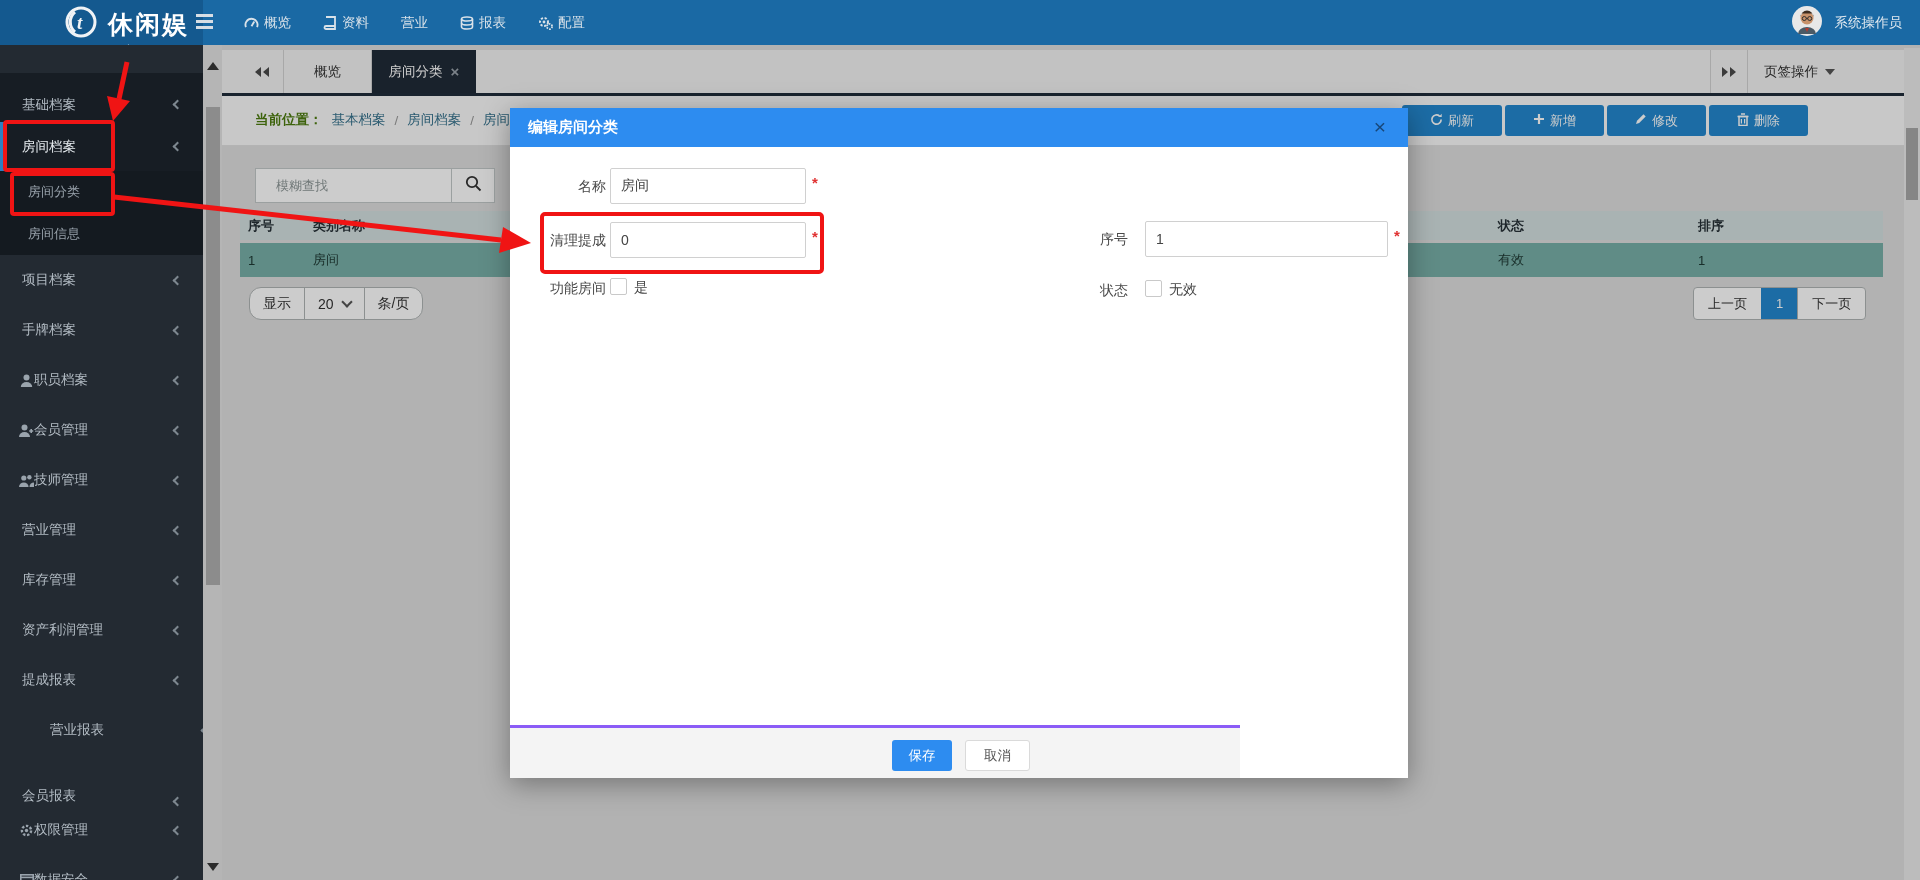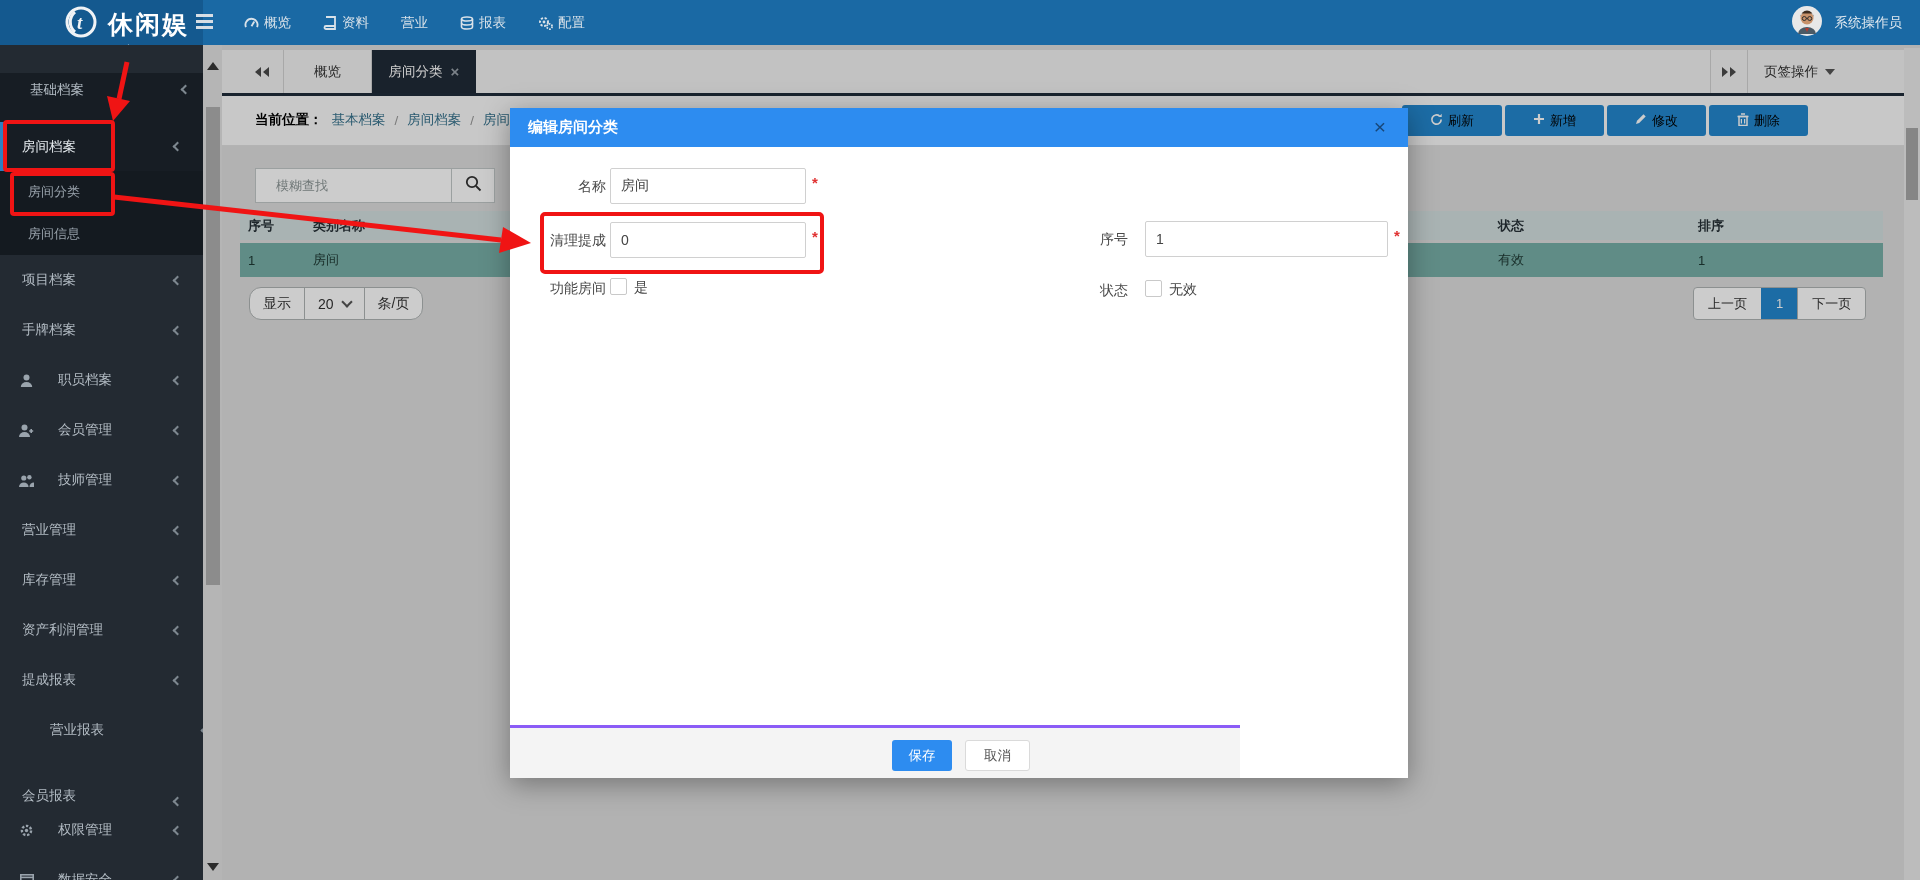--- a/index.html
+++ b/index.html
@@ -17,21 +17,21 @@
   .nav-menu { position:absolute; left:228px; top:0; height:45px; display:flex; align-items:center; }
   .nav-item { display:flex; align-items:center; gap:5px; color:#d9e2e9; font-size:13.5px; padding:0 16px; height:45px; cursor:pointer; }
   .nav-item svg { display:block; }
   .nav-user { position:absolute; right:18px; top:0; height:45px; display:flex; align-items:center; gap:13px; color:#e3eaf0; font-size:13.5px; cursor:pointer; }
 
   
   .sidebar { position:absolute; left:0; top:45px; width:203px; height:835px; background:#232a32; z-index:10; }
   .sb-group-open { position:absolute; left:0; top:28px; width:203px; height:182px; background:#171d24; }
   .sb-item { position:absolute; left:0; width:203px; display:flex; align-items:center; cursor:pointer; color:#b3bcc4; font-size:13.5px; }
   .sb-item .lbl { margin-left:22px; }
-  .sb-item.with-icon .lbl { margin-left:24px; }
+  .sb-item.with-icon .lbl { margin-left:0; }
   .sb-item .sb-ic { margin-left:19px; width:15px; display:flex; justify-content:center; color:#9aa4ad; }
   .sb-item .chev { position:absolute; right:22px; width:7px; height:7px; border-left:2px solid #7d878f; border-bottom:2px solid #7d878f; transform:rotate(45deg); }
   .sb-item.active-parent { background:#171d24; color:#e7ecf0; }
   .sb-item.active-parent::before { content:""; position:absolute; left:0; top:0; width:4px; height:100%; background:#2d7fc1; }
   .sb-sub { position:absolute; left:0; top:126px; width:203px; height:84px; background:#141a20; }
   .sb-subitem { position:absolute; left:0; width:203px; height:42px; display:flex; align-items:center; color:#98a2ab; font-size:13px; cursor:pointer; }
   .sb-subitem .lbl { margin-left:28px; }
 
   
   .sb-scroll { position:absolute; left:203px; top:45px; width:19px; height:835px; background:#b5b5b5; z-index:10; }
@@ -50,24 +50,24 @@
   .tab .tab-close { margin-left:8px; color:#9aa3ac; font-size:15px; font-weight:bold; cursor:pointer; }
   .tab-right-sep1 { position:absolute; left:1488px; top:0; height:43px; width:1px; background:#d2d2d2; }
   .tab-right-sep2 { position:absolute; left:1525px; top:0; height:43px; width:1px; background:#d2d2d2; }
   .tab-forward { position:absolute; left:1489px; top:0; width:36px; height:43px; display:flex; align-items:center; justify-content:center; color:#4a4a4a; cursor:pointer; }
   .tab-ops { position:absolute; left:1532px; top:0; height:43px; display:flex; align-items:center; gap:7px; font-size:13.5px; color:#333; cursor:pointer; padding:0 10px; }
   .caret-down { width:0; height:0; border-left:5px solid transparent; border-right:5px solid transparent; border-top:6px solid #555; }
   .tab-underline { position:absolute; left:222px; top:93px; width:1698px; height:3px; background:#202c3a; }
 
   .header-row { position:absolute; left:222px; top:96px; width:1698px; height:50px; background:#fbfbfb; border-bottom:1px solid #e0e0e0; }
   .breadcrumb { position:absolute; left:33px; top:15px; font-size:13.5px; color:#999; display:flex; gap:9px; align-items:center; }
-  .breadcrumb .pfx { color:#000000; font-weight:bold; }
+  .breadcrumb .pfx { color:#4d7c0f; font-weight:bold; }
   .breadcrumb a { color:#35718c; text-decoration:none; cursor:pointer; }
   .toolbar { position:absolute; right:112px; top:9px; display:flex; gap:3px; }
-  .tb-btn { height:31px; padding:0 28px; background:#2488cf; color:#000000; font-size:13px; border:none; border-radius:3px; display:flex; align-items:center; gap:5px; cursor:pointer; }
+  .tb-btn { height:31px; padding:0 28px; background:#2488cf; color:#ffffff; font-size:13px; border:none; border-radius:3px; display:flex; align-items:center; gap:5px; cursor:pointer; }
 
   .searchbox { position:absolute; left:255px; top:168px; width:240px; height:35px; display:flex; }
   .searchbox input { width:197px; height:35px; border:1px solid #c2c9c9; background:#fff; padding:0 20px; font-size:13px; color:#333; outline:none; }
   .searchbox input::placeholder { color:#8d9797; }
   .search-btn { width:43px; height:35px; border:1px solid #c2c9c9; border-left:none; background:#fff; display:flex; align-items:center; justify-content:center; cursor:pointer; color:#333; }
 
   .tbl-header { position:absolute; left:240px; top:211px; width:1643px; height:29px; background:#d4e0e0; display:grid; grid-template-columns:65px 1185px 200px 193px; align-items:center; font-size:13px; font-weight:bold; color:#263036; }
   .tbl-header div { padding-left:8px; }
   .tbl-row { position:absolute; left:240px; top:243px; width:1643px; height:34px; background:#78b0a8; display:grid; grid-template-columns:65px 1185px 200px 193px; align-items:center; font-size:13px; color:#203a35; cursor:pointer; }
   .tbl-row div { padding-left:8px; }
@@ -178,21 +178,21 @@
             <circle cx="17.7" cy="12.5" r="2" fill="none" stroke="#2e2e2e" stroke-width="1"></circle>
             <line x1="14.3" y1="12.5" x2="15.7" y2="12.5" stroke="#2e2e2e" stroke-width="1"></line>
           </svg></span>
       <span>系统操作员</span>
     </div>
   </div>
 
   <div class="sidebar">
     <div class="sb-group-open"></div>
 
-    <div class="sb-item" style="top:20px;height:49px;margin-left:8px;">
+    <div class="sb-item" style="top:35px;height:49px;">
       <span class="lbl">基础档案</span>
         <span class="chev"></span>
     </div>
     <div class="sb-item active-parent" style="top:77px;height:49px;">
       <span class="lbl">房间档案</span>
         <span class="chev"></span>
     </div>
     <div class="sb-sub">
       <div class="sb-subitem" style="top:0;">
         <span class="lbl">房间分类</span>

